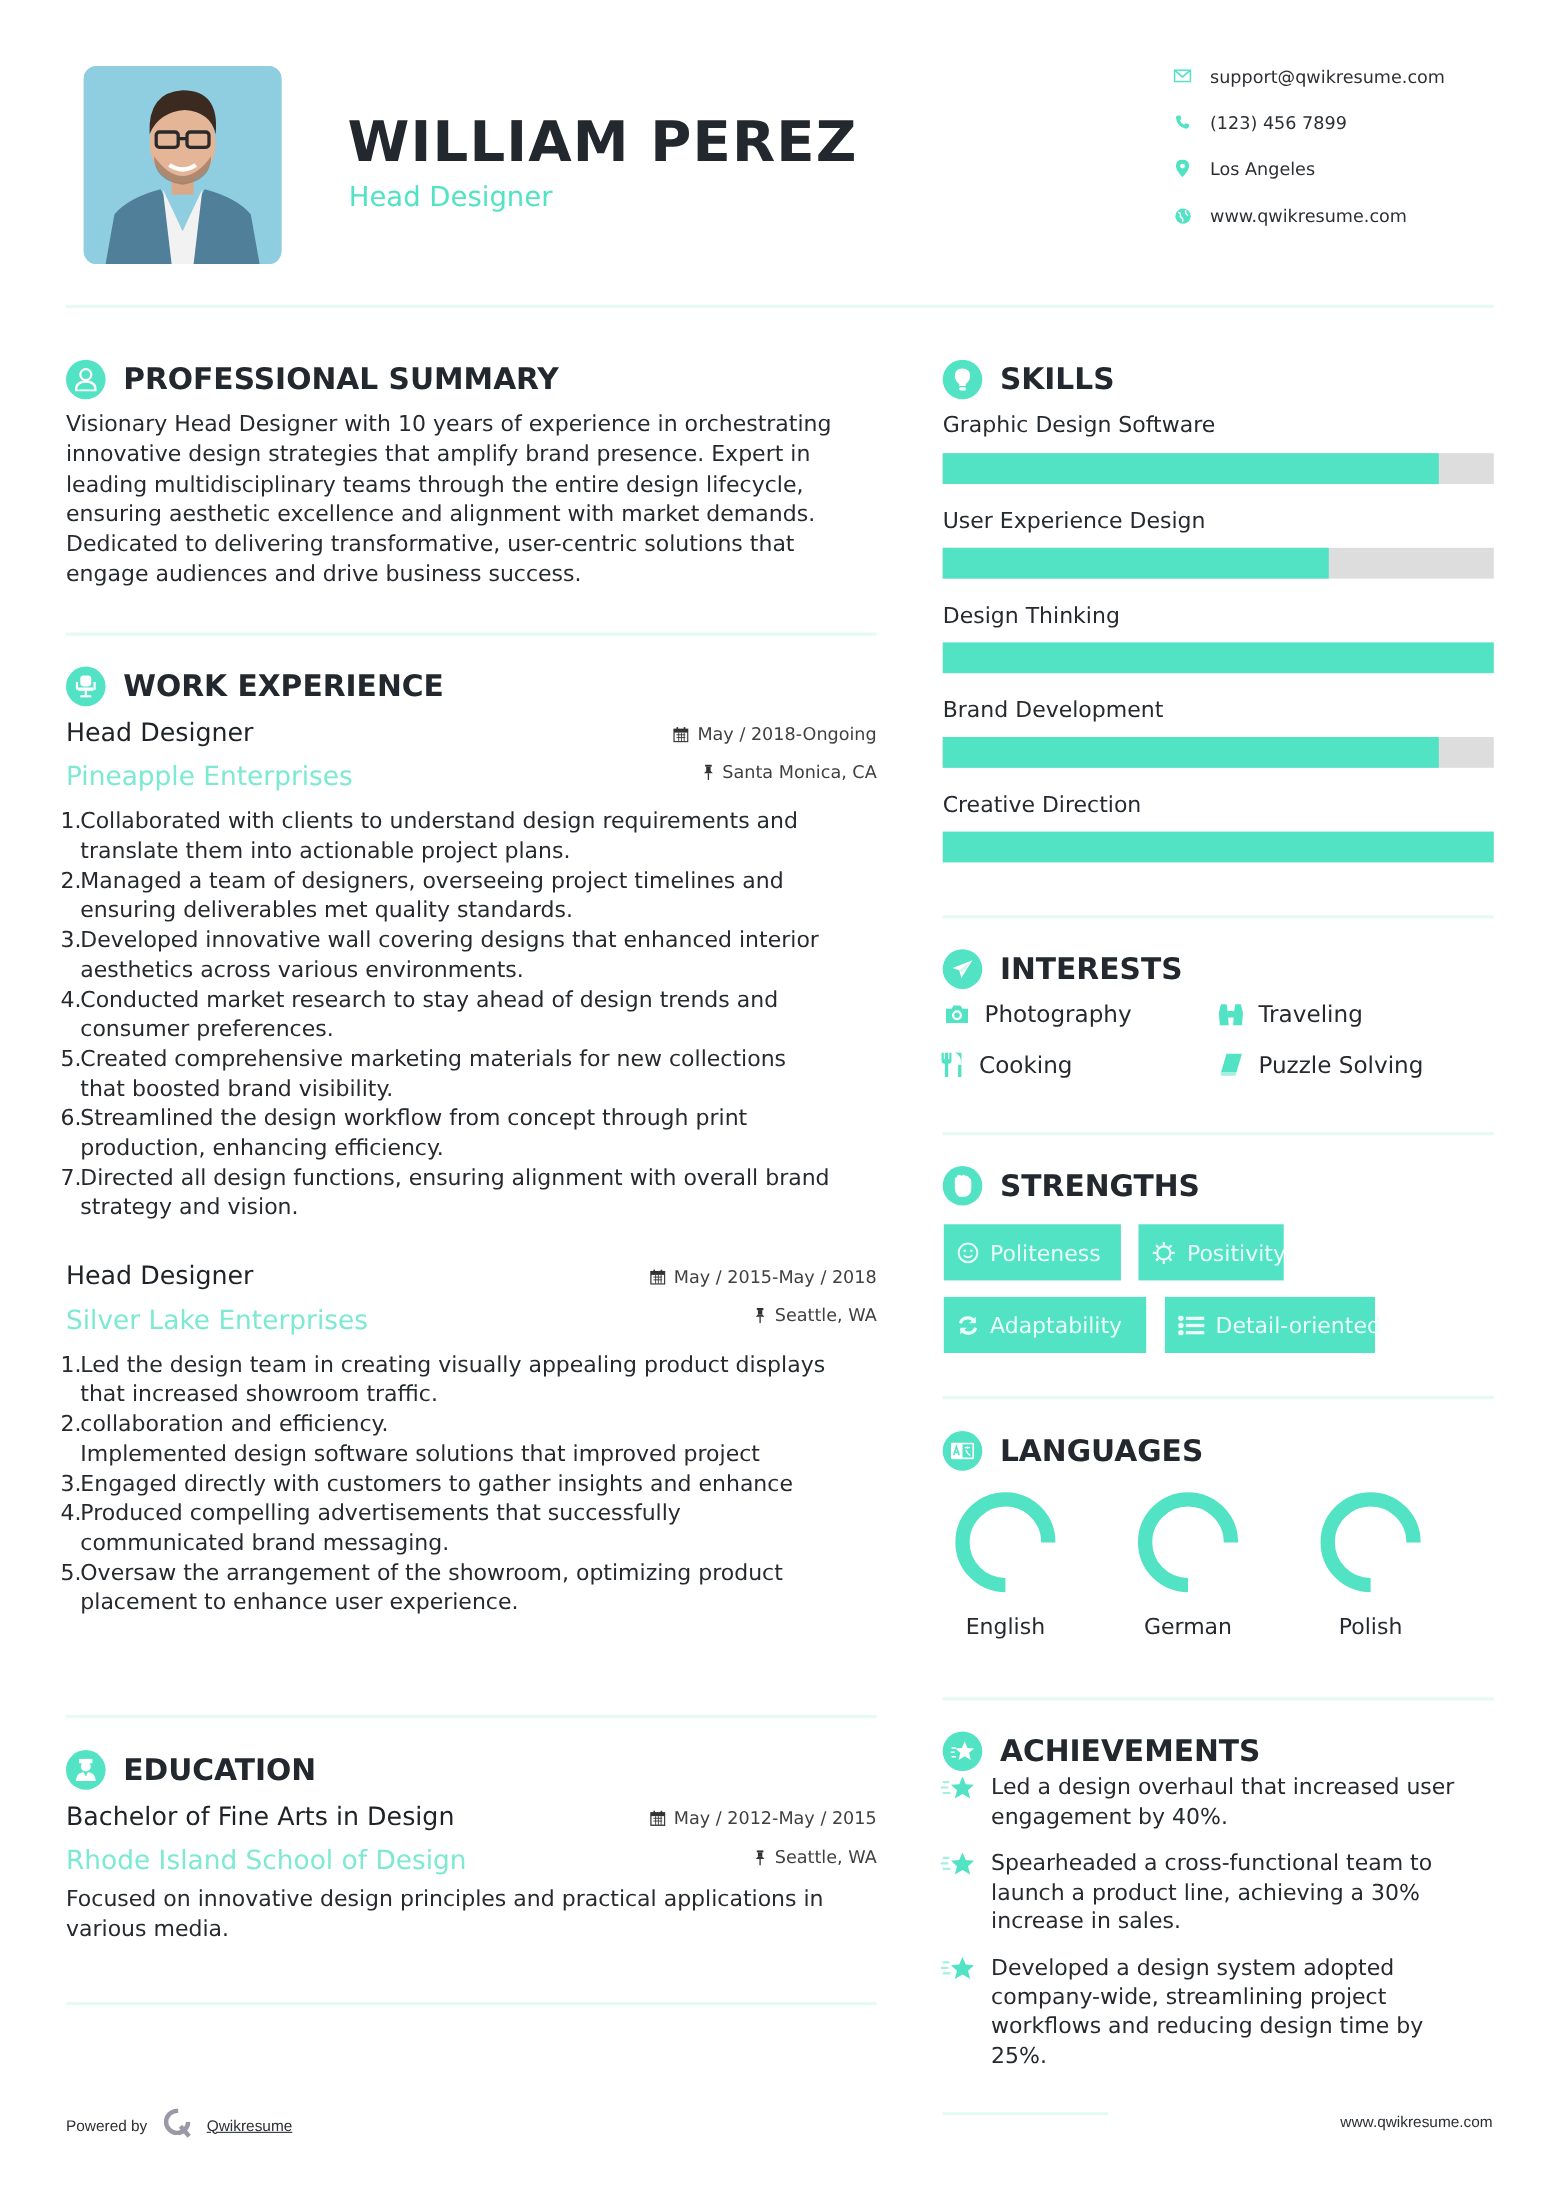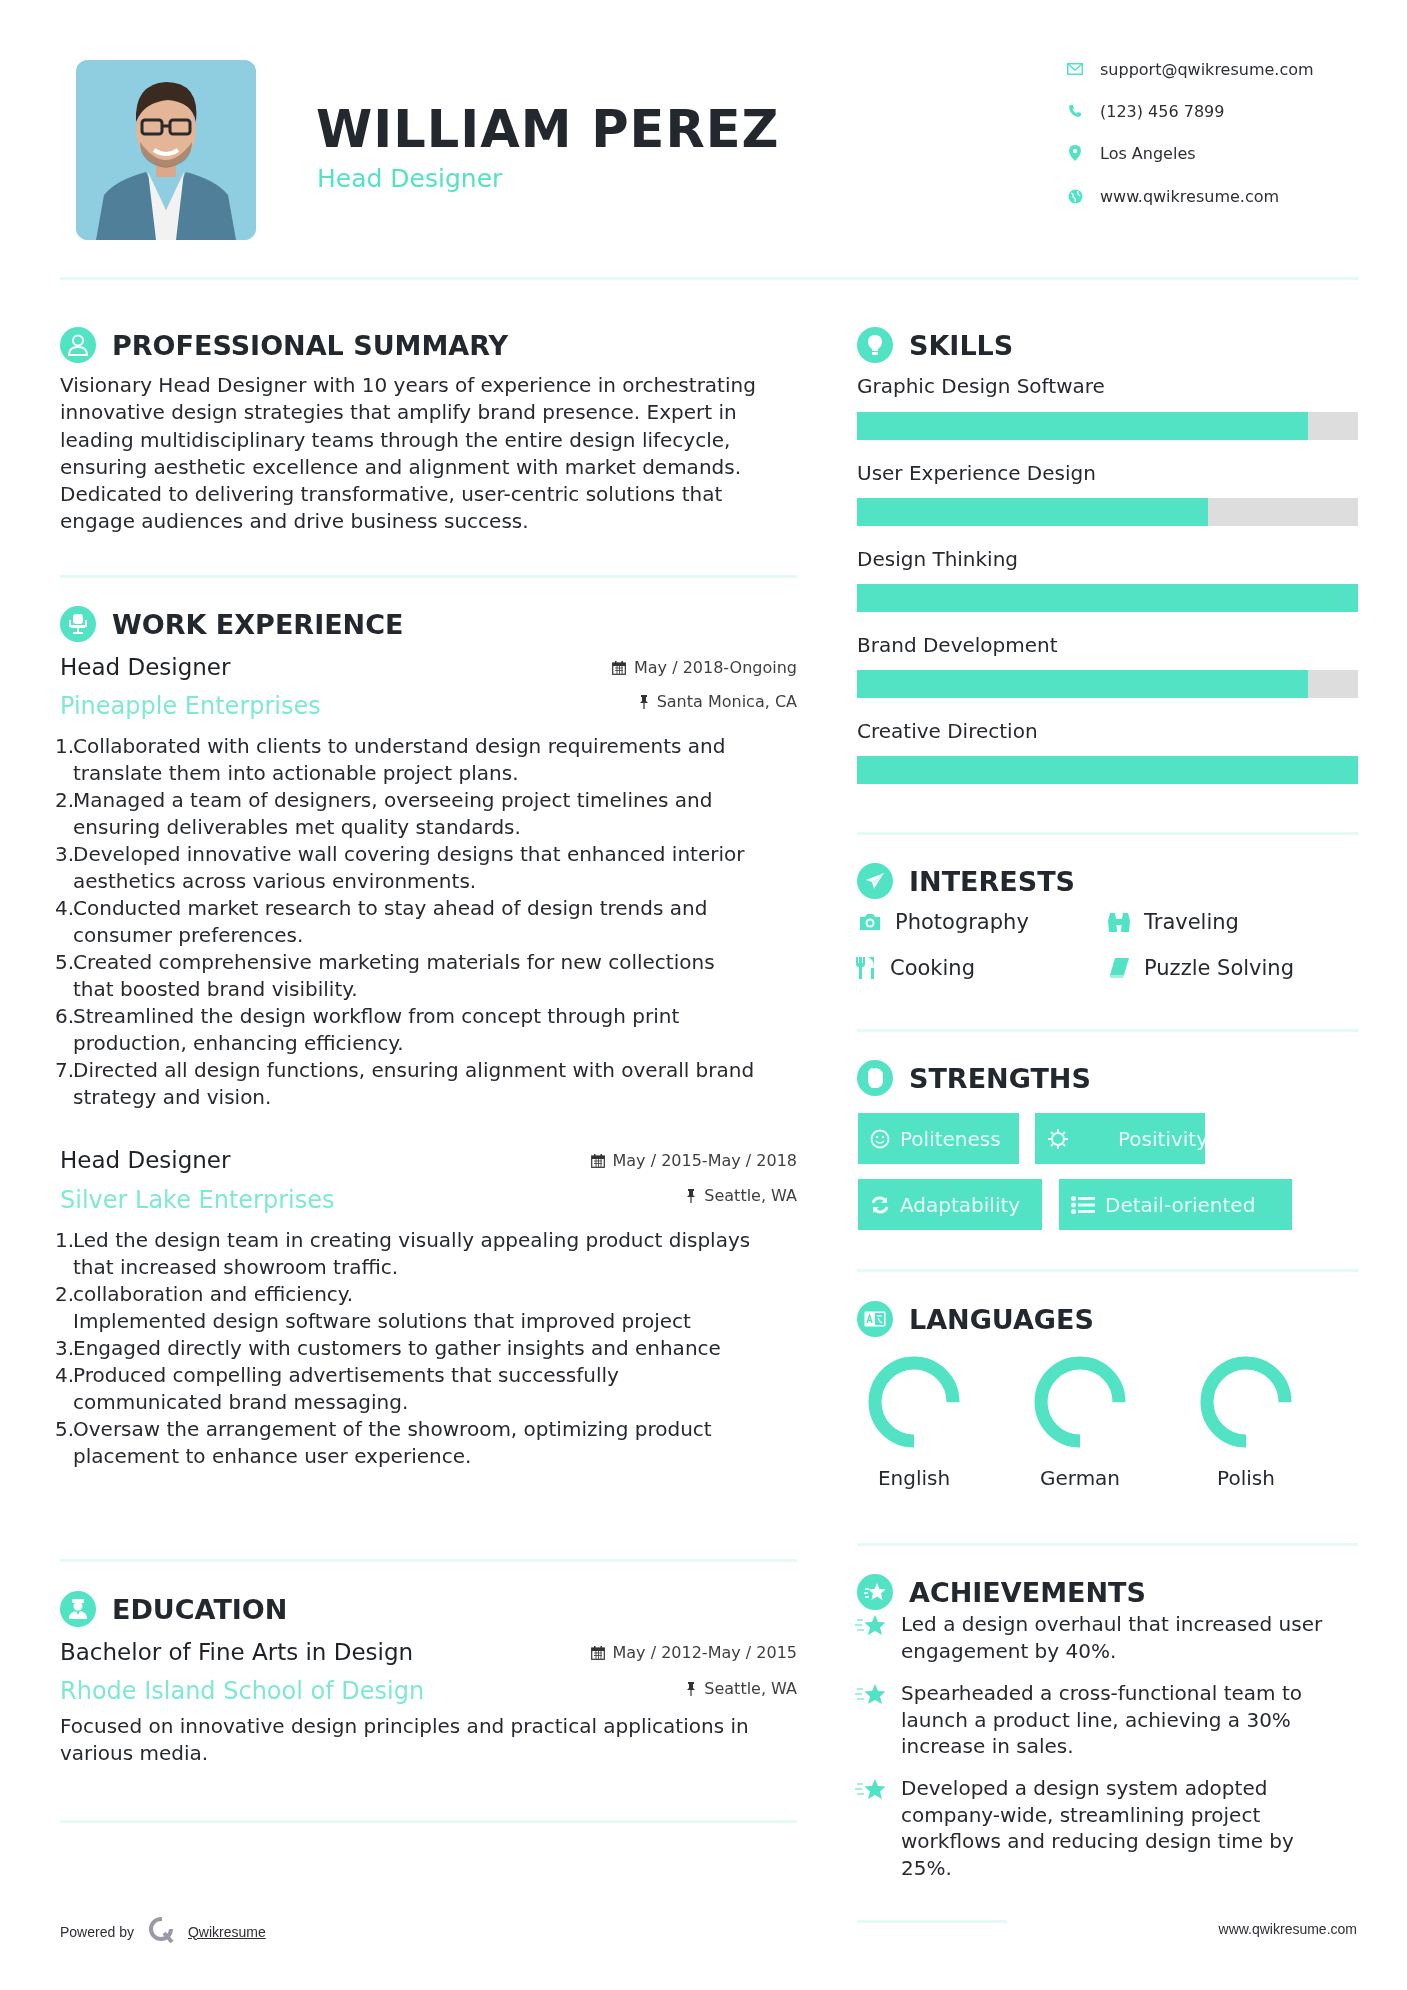--- a/index.html
+++ b/index.html
@@ -403,41 +403,41 @@
   <span class="chi">
     <svg width="20" height="20" viewBox="0 0 20 20">
         <circle cx="10" cy="10" r="8.5" fill="none" stroke="#eafff9" stroke-width="1.8"></circle>
         <circle cx="7" cy="8" r="1.2" fill="#eafff9"></circle>
         <circle cx="13" cy="8" r="1.2" fill="#eafff9"></circle>
         <path d="M6 12 Q10 16 14 12" fill="none" stroke="#eafff9" stroke-width="1.6"></path>
       </svg>
   </span>
   <span>Politeness</span>
 </div>
-<div class="abs chip" style="left:1035px; top:1113px; width:170px;gap:39px;">
+<div class="abs chip" style="left:1035px; top:1113px; width:132px;">
   <span class="chi">
     <svg width="22" height="22" viewBox="0 0 22 22">
         <circle cx="11" cy="11" r="6" fill="none" stroke="#eafff9" stroke-width="2"></circle>
         <path d="M11 1 V4 M11 18 V21 M1 11 H4 M18 11 H21 M4 4 L6 6 M16 16 L18 18 M4 18 L6 16 M16 6 L18 4" stroke="#eafff9" stroke-width="2"></path>
       </svg>
   </span>
   <span>Positivity</span>
 </div>
 <div class="abs chip" style="left:858px; top:1179px; width:184px;">
   <span class="chi">
     <svg width="20" height="20" viewBox="0 0 20 20">
         <path d="M16 7 A7 7 0 0 0 3 8" fill="none" stroke="#eafff9" stroke-width="3"></path>
         <path d="M17 2 L17 8 L11 8 Z" fill="#eafff9"></path>
         <path d="M4 13 A7 7 0 0 0 17 12" fill="none" stroke="#eafff9" stroke-width="3"></path>
         <path d="M3 18 L3 12 L9 12 Z" fill="#eafff9"></path>
       </svg>
   </span>
   <span>Adaptability</span>
 </div>
-<div class="abs chip" style="left:1059px; top:1179px; width:233px;">
+<div class="abs chip" style="left:1059px; top:1179px; width:191px;">
   <span class="chi">
     <svg width="24" height="18" viewBox="0 0 24 18">
         <circle cx="2.5" cy="2.5" r="2.5" fill="#eafff9"></circle>
         <circle cx="2.5" cy="9" r="2.5" fill="#eafff9"></circle>
         <circle cx="2.5" cy="15.5" r="2.5" fill="#eafff9"></circle>
         <rect x="7" y="1" width="17" height="3" fill="#eafff9"></rect>
         <rect x="7" y="7.5" width="17" height="3" fill="#eafff9"></rect>
         <rect x="7" y="14" width="17" height="3" fill="#eafff9"></rect>
       </svg>
   </span>

